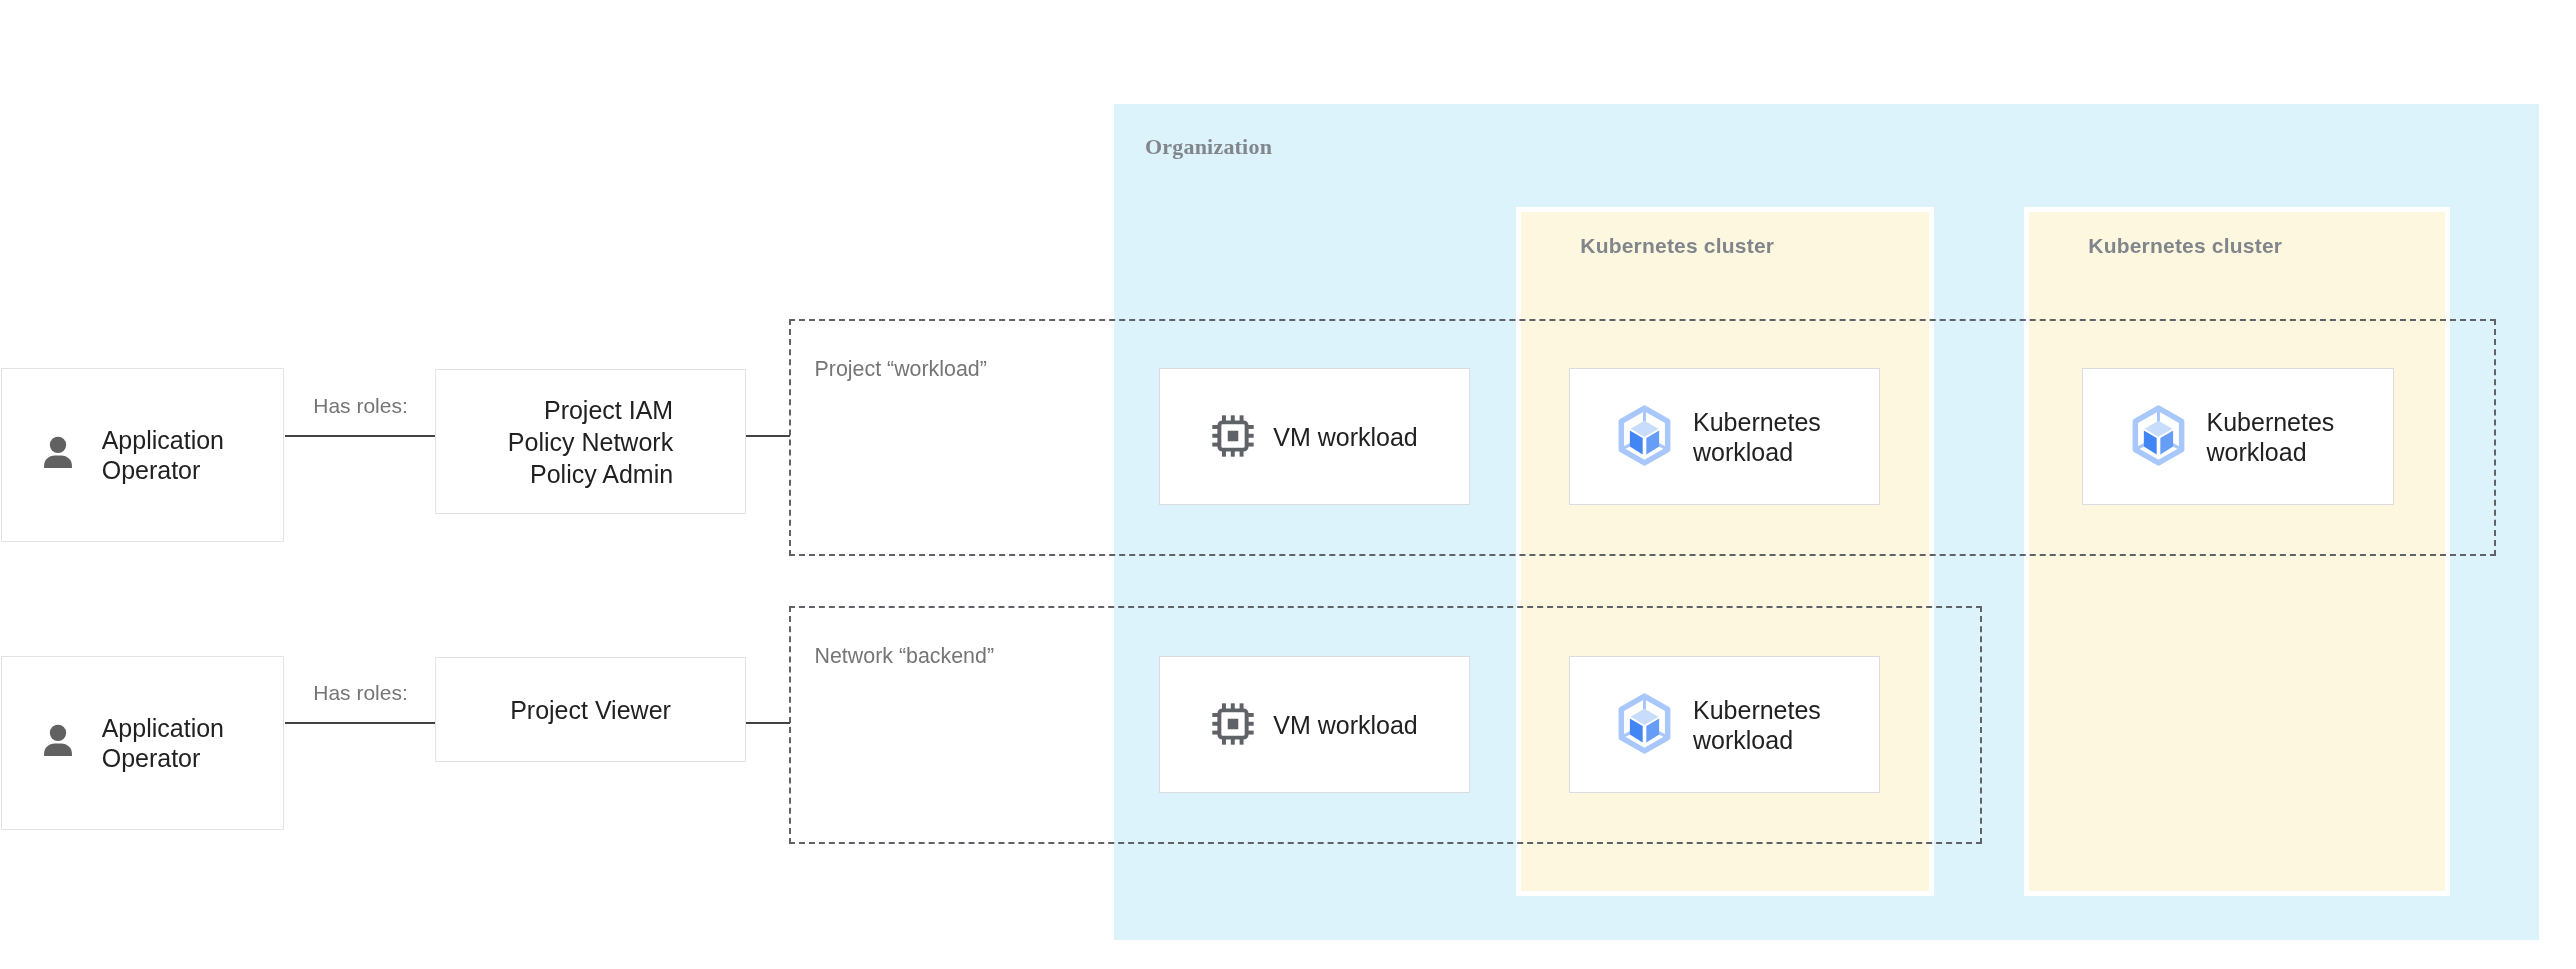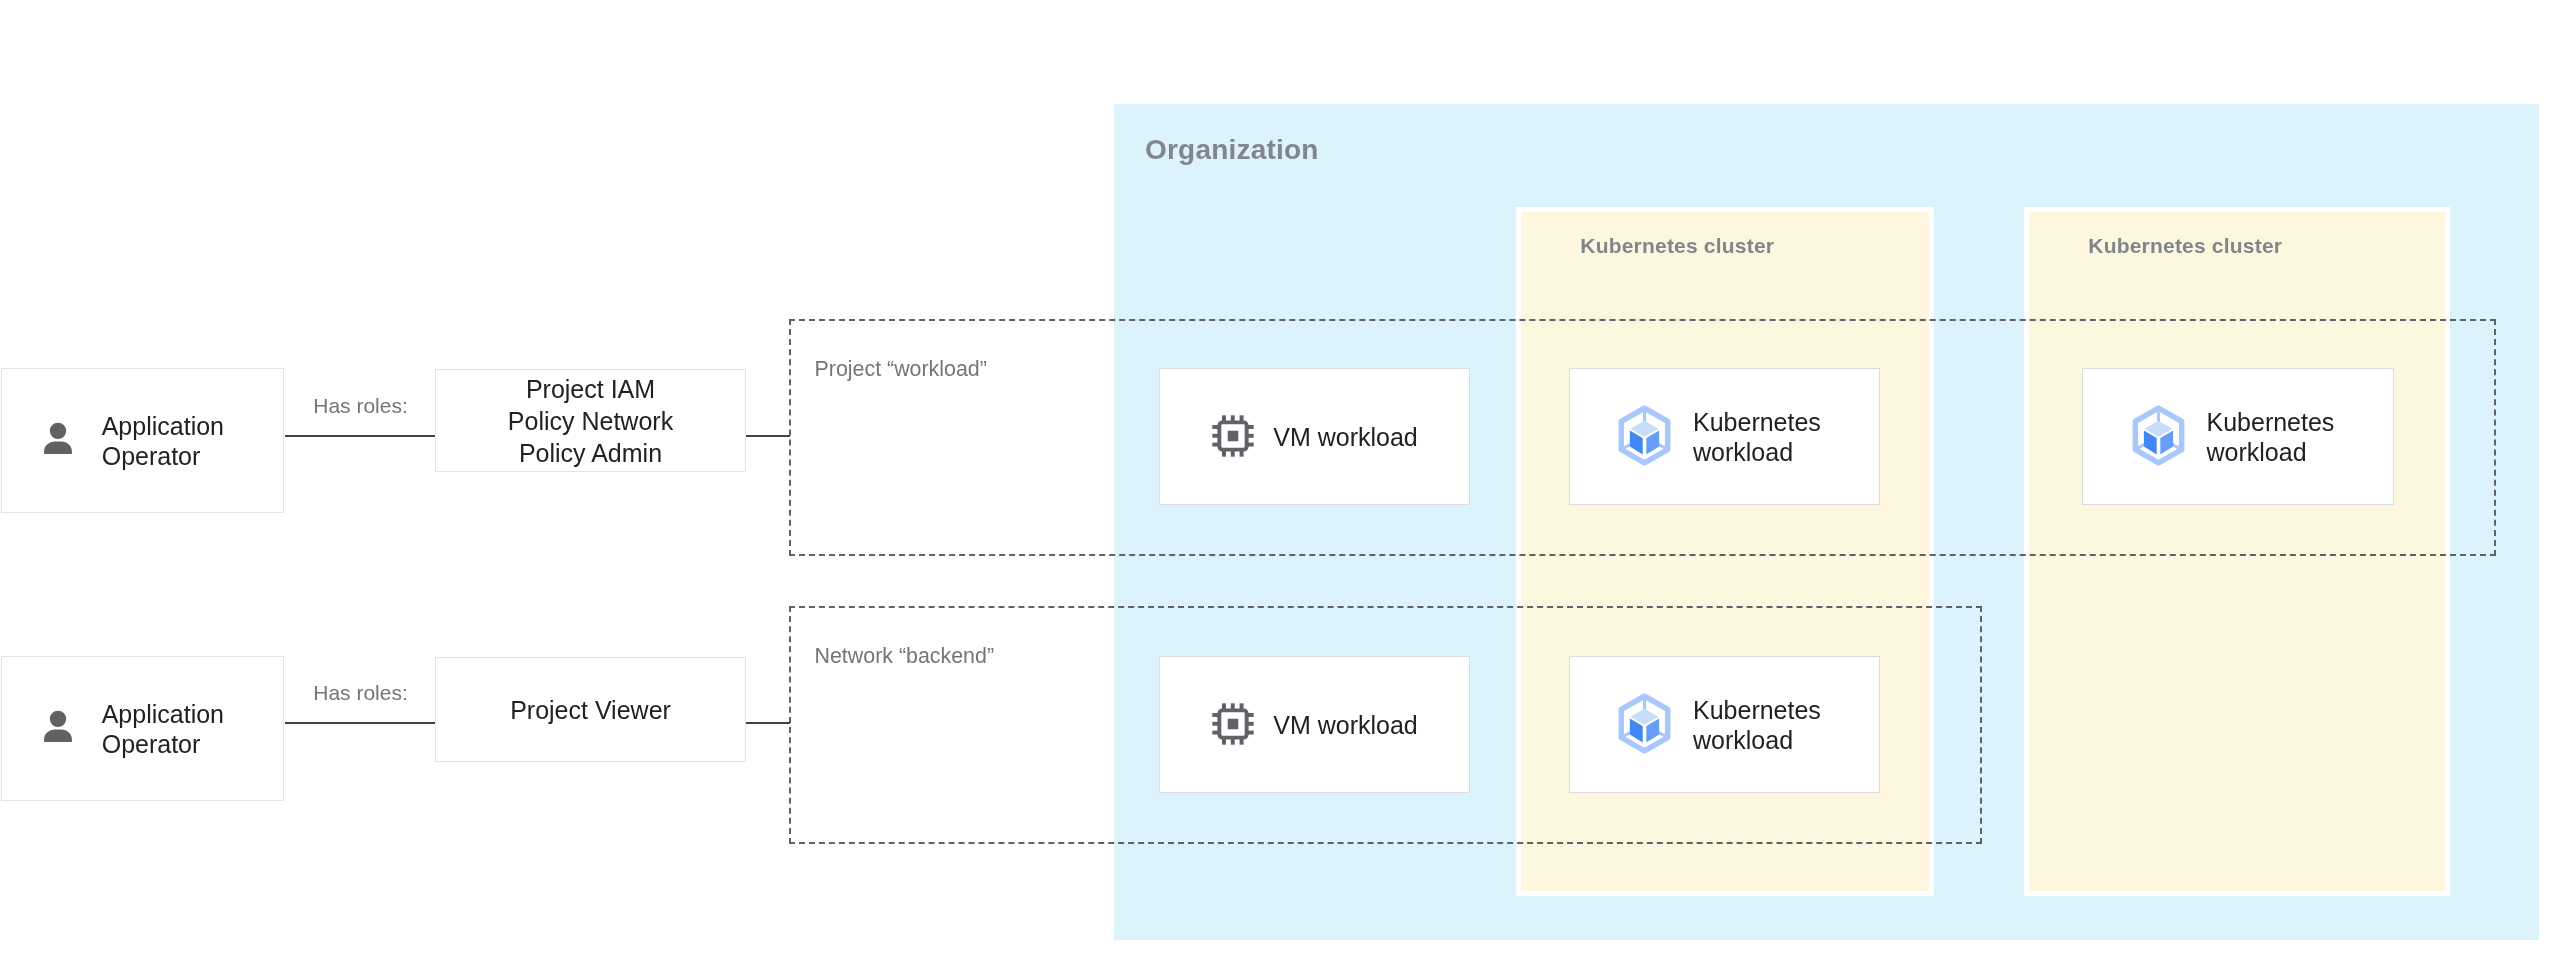--- a/index.html
+++ b/index.html
@@ -8,22 +8,23 @@
 
   .abs { position: absolute; }
 
   
   .org {
     left: 1114px; top: 104px; width: 1425px; height: 836px;
     background: var(--org_fill, #ddf3fb);
   }
   .org-label {
     left: 31px; top: 30px;
-    font-size: 28px; font-weight: 700; color: var(--container_label, #80868b);
+    font-size: 22px; font-weight: 700; color: var(--container_label, #80868b);
     letter-spacing: 0.2px;
+    font-family: Liberation Serif, serif;
   }
   .cluster {
     top: 207px; height: 689px;
     background: var(--cluster_fill, #fef7e0);
     border: 5.5px solid #ffffff;
   }
   .cluster-1 { left: 1516px; width: 418px; }
   .cluster-2 { left: 2024px; width: 426px; }
   .cluster-label {
     left: 19.3px; top: 22px;
@@ -45,27 +46,27 @@
   }
 
   
   .node {
     background: #ffffff;
     display: flex; align-items: center;
   }
   .left-box  { border: 1.4px solid #e3e3e3; }
   .work-box  { border: 1.4px solid #dadce0; }
 
-  .actor { left: 1.4px; width: 283px; height: 145px; padding-left: 32px; gap: 19.3px; }
+  .actor { left: 1.4px; width: 283px; height: 174px; padding-left: 32px; gap: 19.3px; }
   .actor-1 { top: 368px; }
   .actor-2 { top: 656px; }
   .actor-text { font-size: 25px; color: #212121; line-height: 30px; width: 159px; }
 
   .role { left: 435px; width: 311px; justify-content: center; text-align: center; }
-  .role-1 { top: 369px; height: 103px; }
+  .role-1 { top: 369px; height: 145px; text-align: right; }
   .role-2 { top: 657px; height: 105px; }
   .role-text { font-size: 25px; color: #212121; line-height: 32px; }
 
   .work { height: 137px; justify-content: center; gap: 18px; }
   .vm-1  { left: 1159px; top: 368px; width: 311px; }
   .k8s-1 { left: 1569px; top: 368px; width: 311px; }
   .k8s-2 { left: 2082px; top: 368px; width: 312px; }
   .vm-2  { left: 1159px; top: 656px; width: 311px; }
   .k8s-3 { left: 1569px; top: 656px; width: 311px; }
   .work-text { font-size: 25px; color: #212121; line-height: 30px; }

